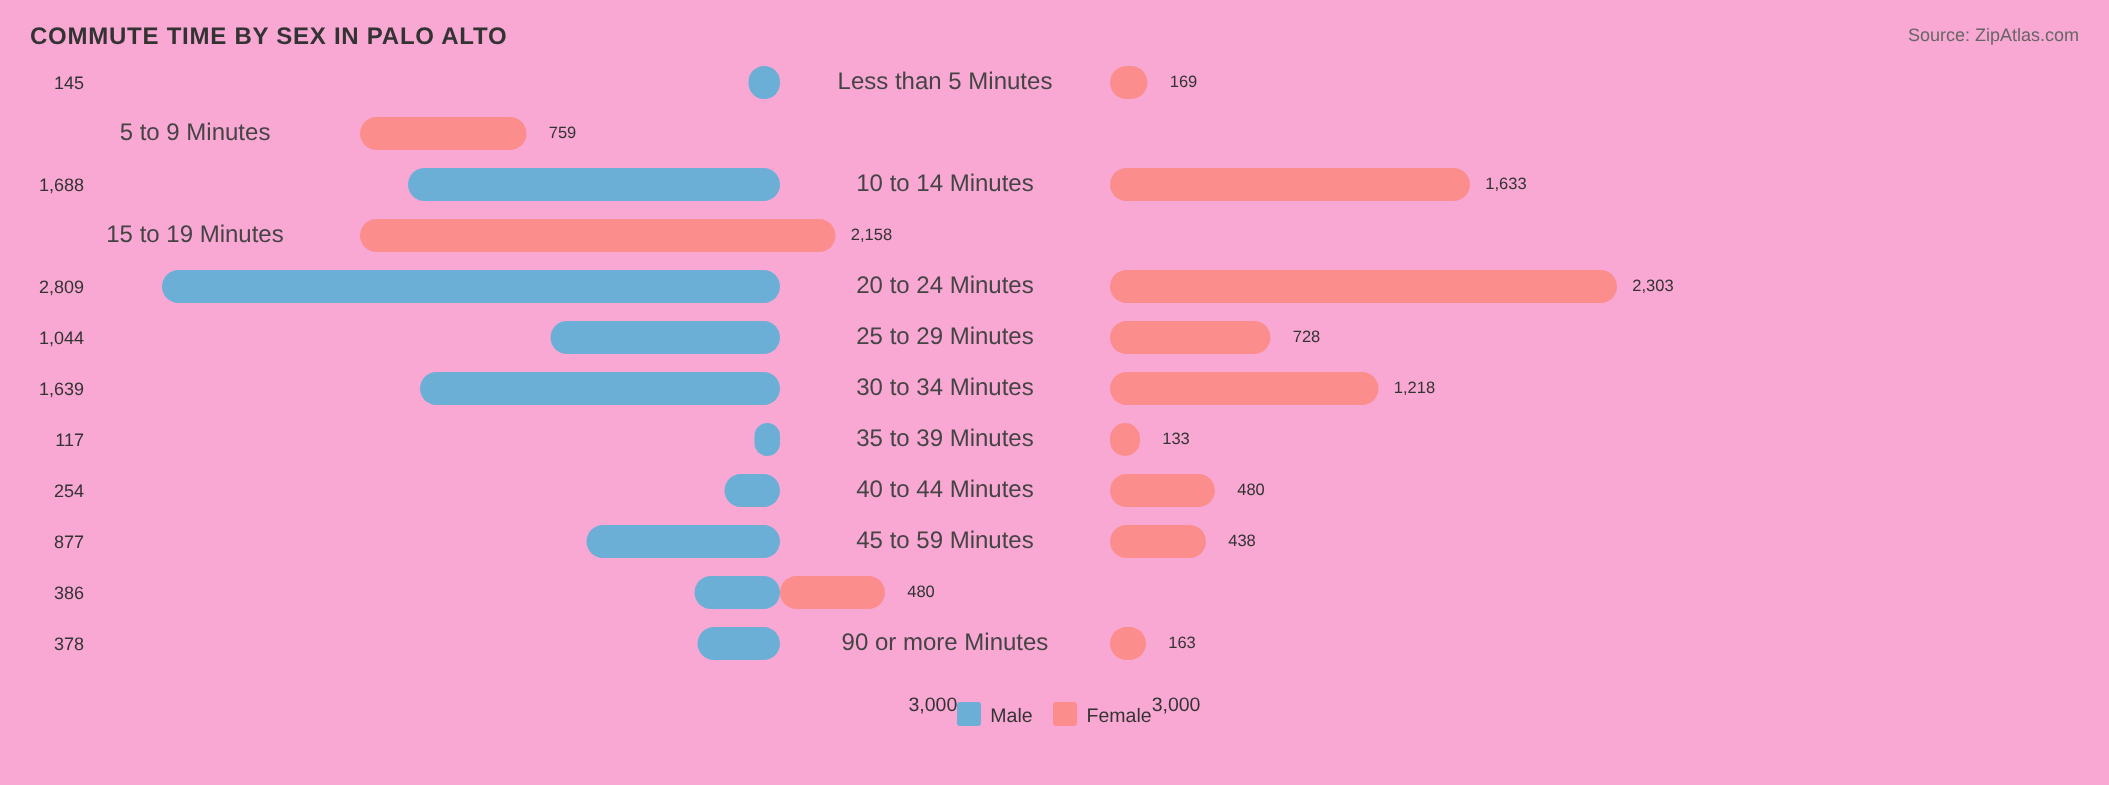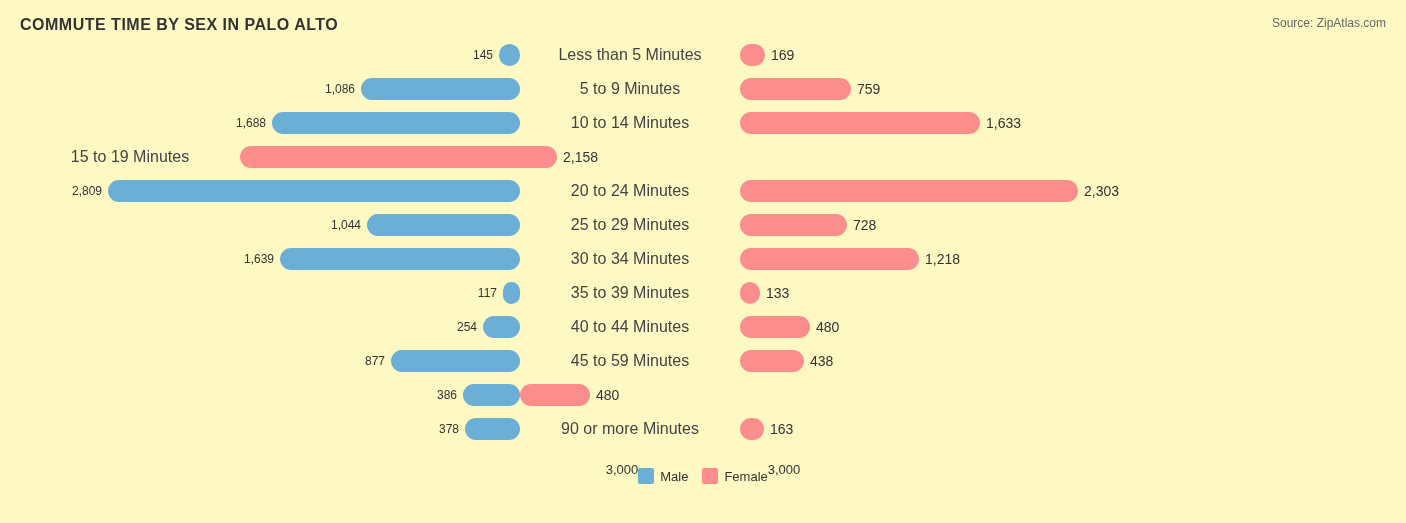--- a/index.html
+++ b/index.html
@@ -6,21 +6,21 @@
     body {
       font-family: Arial, sans-serif;
       background: #f5f5f5;
       width: 1406px;
       height: 523px;
       overflow: hidden;
     }
     .chart-container {
       width: 1406px;
       height: 523px;
-      background: #fef9c3;
+      background: #f9a8d4;
       padding: 16px 20px 40px 20px;
       position: relative;
     }
     .chart-title {
       font-size: 16px;
       font-weight: bold;
       color: #333;
       text-transform: uppercase;
       letter-spacing: 0.5px;
       margin-bottom: 6px;
@@ -41,21 +41,21 @@
     .bar-row {
       display: flex;
       align-items: center;
       height: 30px;
       margin-bottom: 4px;
     }
     .left-section {
       width: 500px;
       display: flex;
       align-items: center;
-      justify-content: flex-end;
+      justify-content: space-between;
     }
     .right-section {
       width: 500px;
       display: flex;
       align-items: center;
       justify-content: flex-start;
     }
     .label-center {
       width: 220px;
       text-align: center;
@@ -78,25 +78,25 @@
       display: inline-block;
     }
     .value-left {
       font-size: 12px;
       color: #333;
       margin-right: 6px;
       min-width: 36px;
       text-align: right;
     }
     .value-right {
-      font-size: 14px;
+      font-size: 11px;
       color: #333;
       margin-left: 6px;
       min-width: 36px;
-      text-align: left;
+      text-align: center;
     }
     .axis-labels {
       display: flex;
       justify-content: center;
       margin-top: 2px;
       padding: 0 0px;
     }
     .axis-label {
       font-size: 13px;
       color: #333;
@@ -136,24 +136,20 @@
       <span class="value-left">145</span>
       <div class="bar-blue" style="width:21px;"></div>
     </div>
     <div class="label-center">Less than 5 Minutes</div>
     <div class="right-section">
       <div class="bar-pink" style="width:25px;"></div>
       <span class="value-right">169</span>
     </div>
   </div>
       <div class="bar-row">
-    <div class="left-section">
-      <span class="value-left">1,086</span>
-      <div class="bar-blue" style="width:159px;"></div>
-    </div>
     <div class="label-center">5 to 9 Minutes</div>
     <div class="right-section">
       <div class="bar-pink" style="width:111px;"></div>
       <span class="value-right">759</span>
     </div>
   </div>
       <div class="bar-row">
     <div class="left-section">
       <span class="value-left">1,688</span>
       <div class="bar-blue" style="width:248px;"></div>

